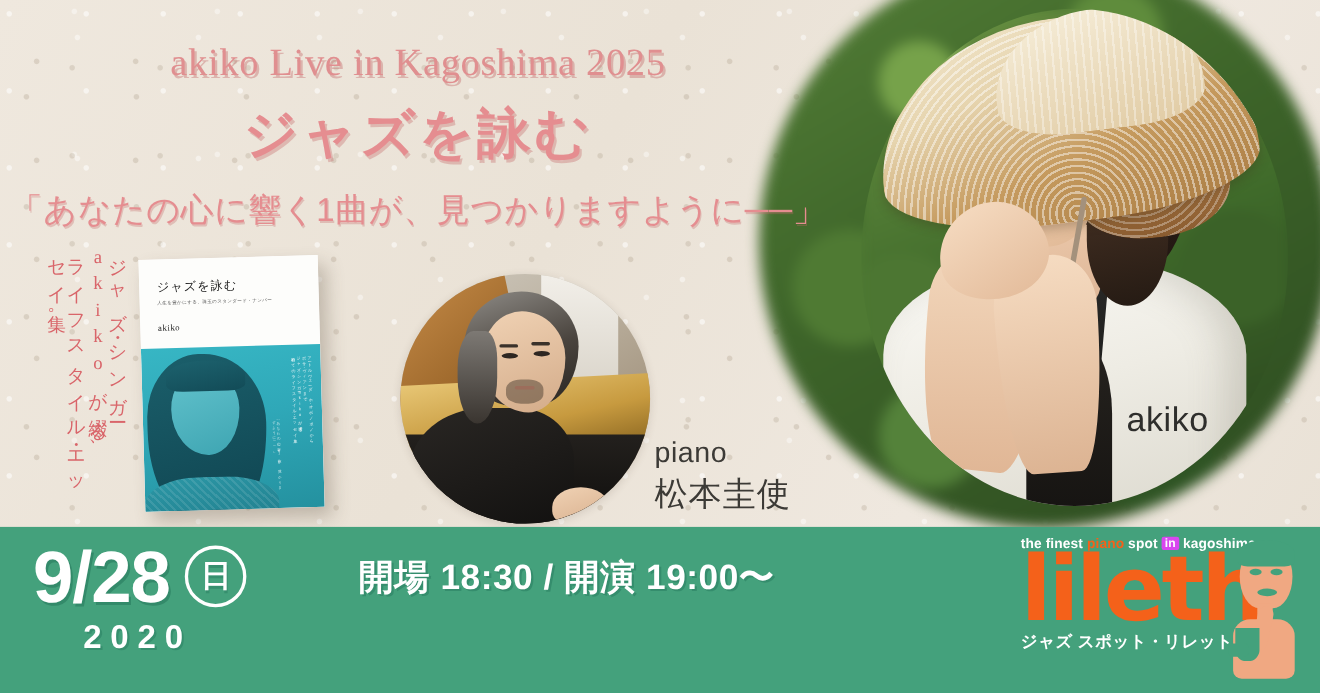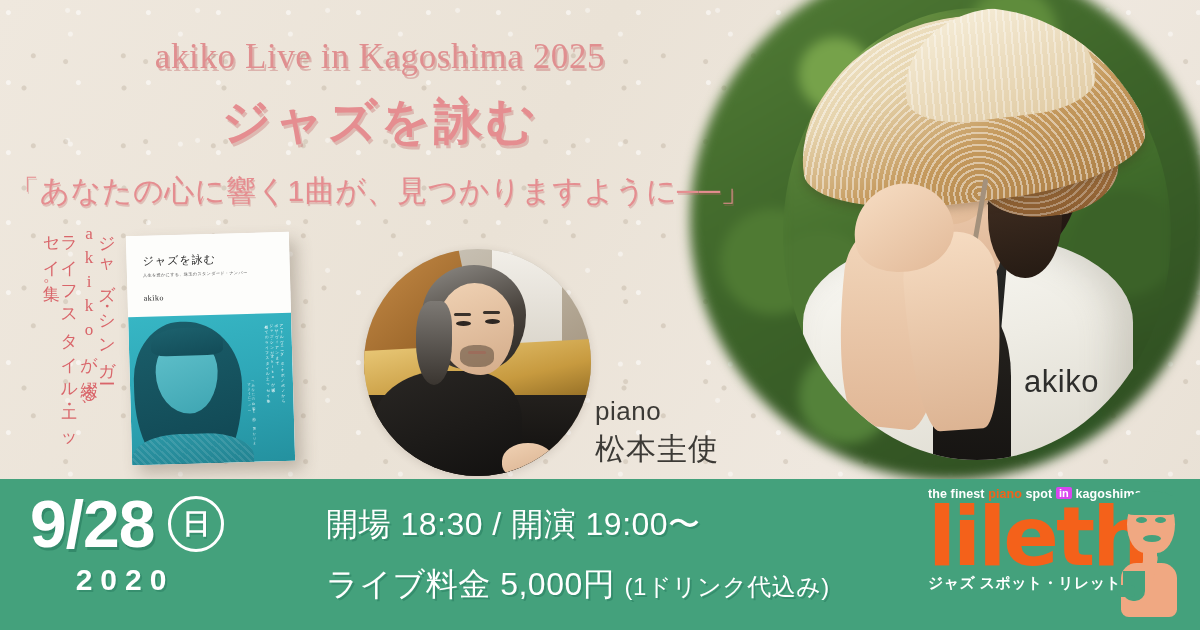--- a/index.html
+++ b/index.html
@@ -316,22 +316,23 @@
     font-size:28px;color:#fff;font-weight:700;
     text-shadow:1px 2px 0 rgba(30,110,85,.35);
   }
   .year{
     font-size:30px;font-weight:700;color:#fff;letter-spacing:8px;
     margin-top:6px;text-align:center;width:190px;
     text-shadow:2px 2px 0 rgba(30,110,85,.35);
   }
   .info-block{position:absolute;left:326px;top:24px;}
   .info-line{
-    font-size:32px;font-weight:400;color:#fff;letter-spacing:.5px;
+    font-size:32px;font-weight:700;color:#fff;letter-spacing:.5px;
     text-shadow:2px 2px 0 rgba(30,110,85,.38);
+    text-align:center;
   }
   .info-line.second{margin-top:16px;}
   .info-small{font-size:24px;}
 
   
   .logo{position:absolute;left:928px;top:8px;width:180px;text-align:center;}
   .logo-tag{
     font-size:12.5px;color:#fff;letter-spacing:.1px;white-space:nowrap;
     font-weight:700;
   }
@@ -466,24 +467,20 @@
     <div class="date-block">
       <div class="date-row">
         <div class="date-main">9/28</div>
         <div class="dow">日</div>
       </div>
       <div class="year">2020</div>
     </div>
 
     <div class="info-block">
       <div class="info-line">開場 18:30 / 開演 19:00〜</div>
-      <div class="info-line second">
-        <span>ライブ料金  5,000円</span>
-        <span class="info-small">(1ドリンク代込み)</span>
-      </div>
     </div>
 
     <div class="logo">
       <div class="logo-tag">
         <span>the finest</span>
         <span class="j">piano</span>
         <span>spot</span>
         <span class="inbox">in</span>
         <span>kagoshima</span>
       </div>

